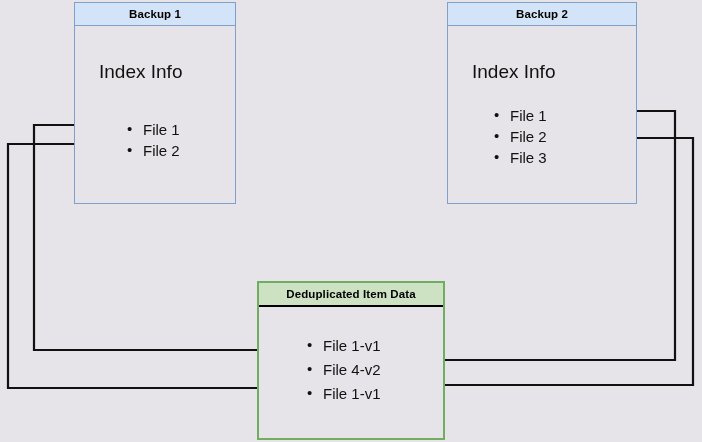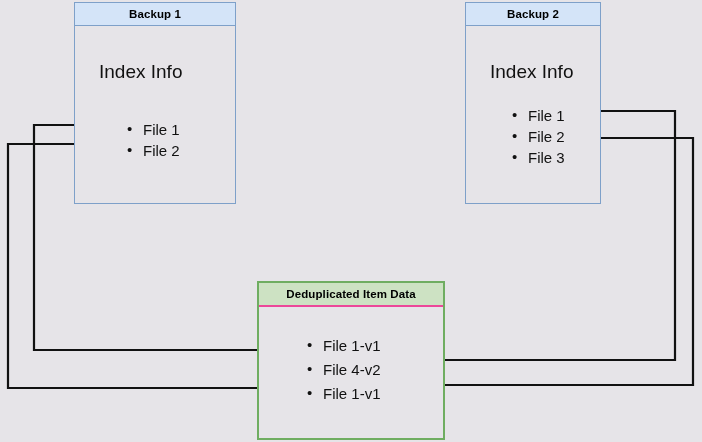--- a/index.html
+++ b/index.html
@@ -37,21 +37,21 @@
     display: flex;
     align-items: center;
     justify-content: center;
     font-size: 11.5px;
     font-weight: bold;
     color: #000;
     letter-spacing: 0.1px;
   }
   .box.green .box-header {
     background: #cde2c3;
-    border-bottom: 2px solid #ec4899;
+    border-bottom: 2px solid #000000;
     height: 24px;
   }
   .box-body {
     position: relative;
     height: 100%;
   }
   .section-title {
     position: absolute;
     font-size: 19px;
     color: #111;
@@ -134,21 +134,21 @@
     </div>
     <div class="box-body">
       <div class="section-title" style="left:24px; top:35px;">Index Info</div>
       <ul class="file-list" style="left:52px; top:93px;">
         <li>File 1</li>
         <li>File 2</li>
       </ul>
     </div>
   </div>
 
-  <div class="box" style="left:465px; top:2px; width:136px; height:202px;">
+  <div class="box" style="left:447px; top:2px; width:190px; height:202px;">
     <div class="box-header">
       <span>Backup 2</span>
     </div>
     <div class="box-body">
       <div class="section-title" style="left:24px; top:35px;">Index Info</div>
       <ul class="file-list" style="left:46px; top:79px;">
         <li>File 1</li>
         <li>File 2</li>
         <li>File 3</li>
       </ul>

